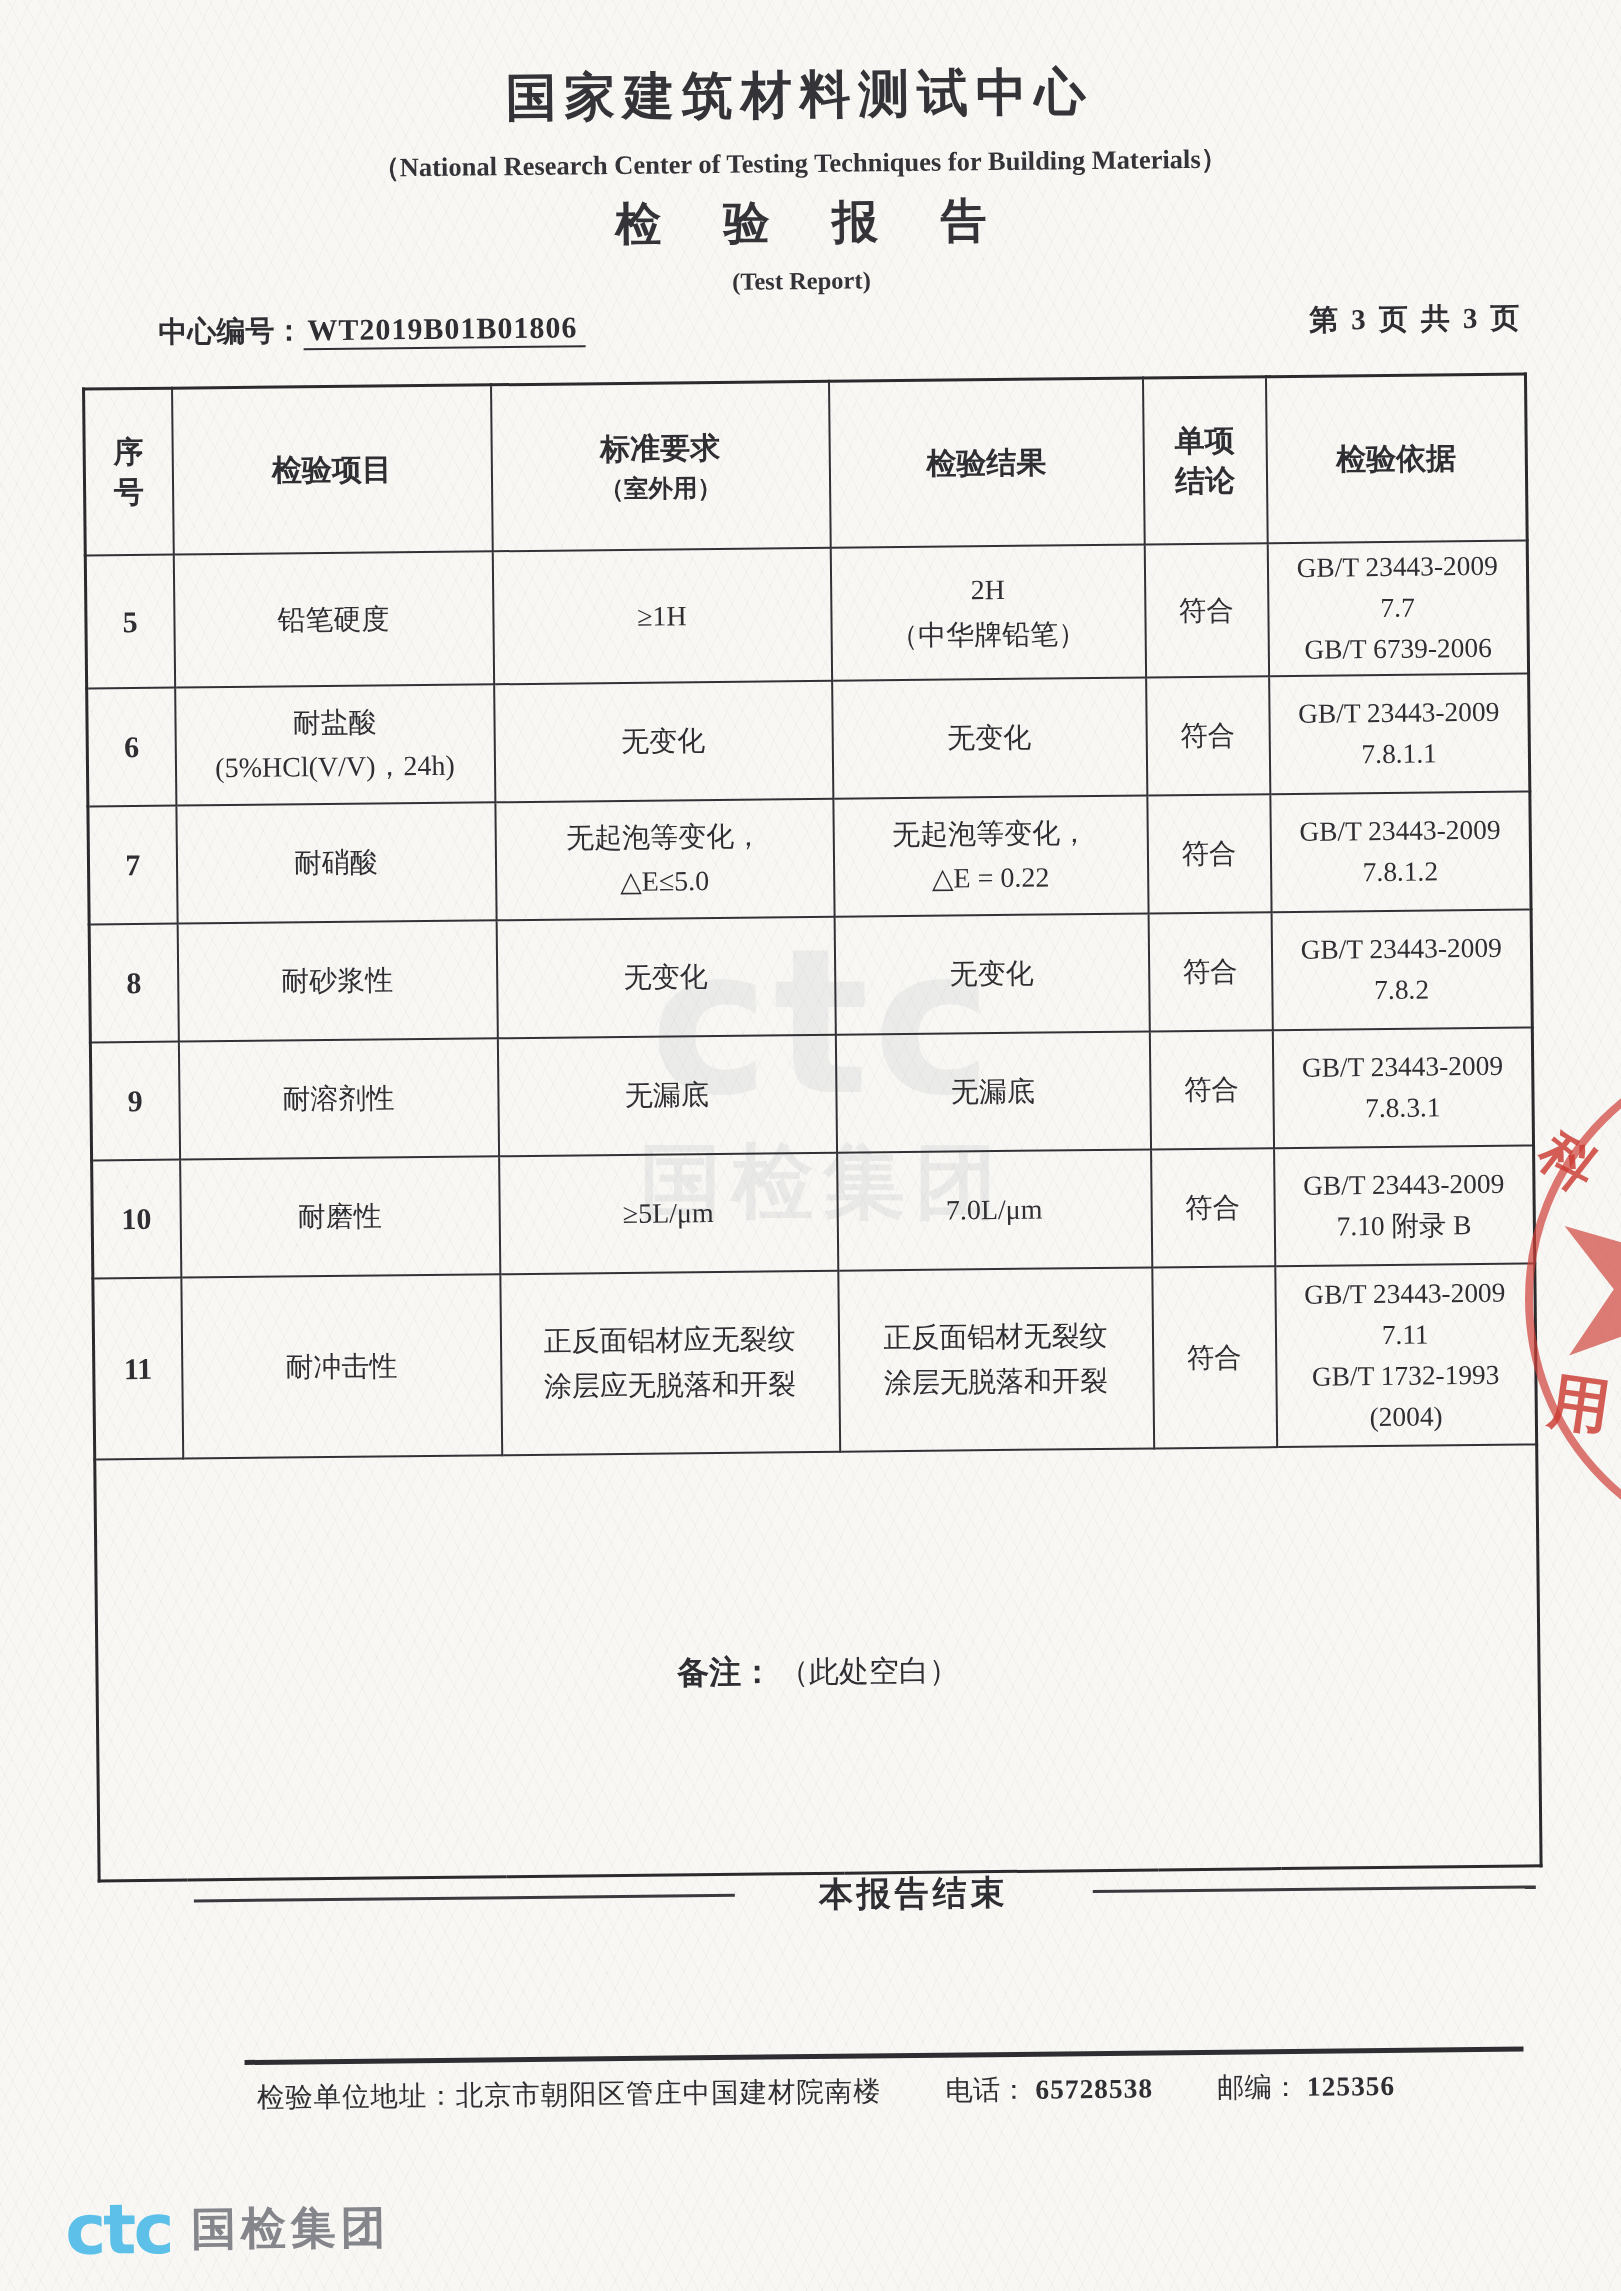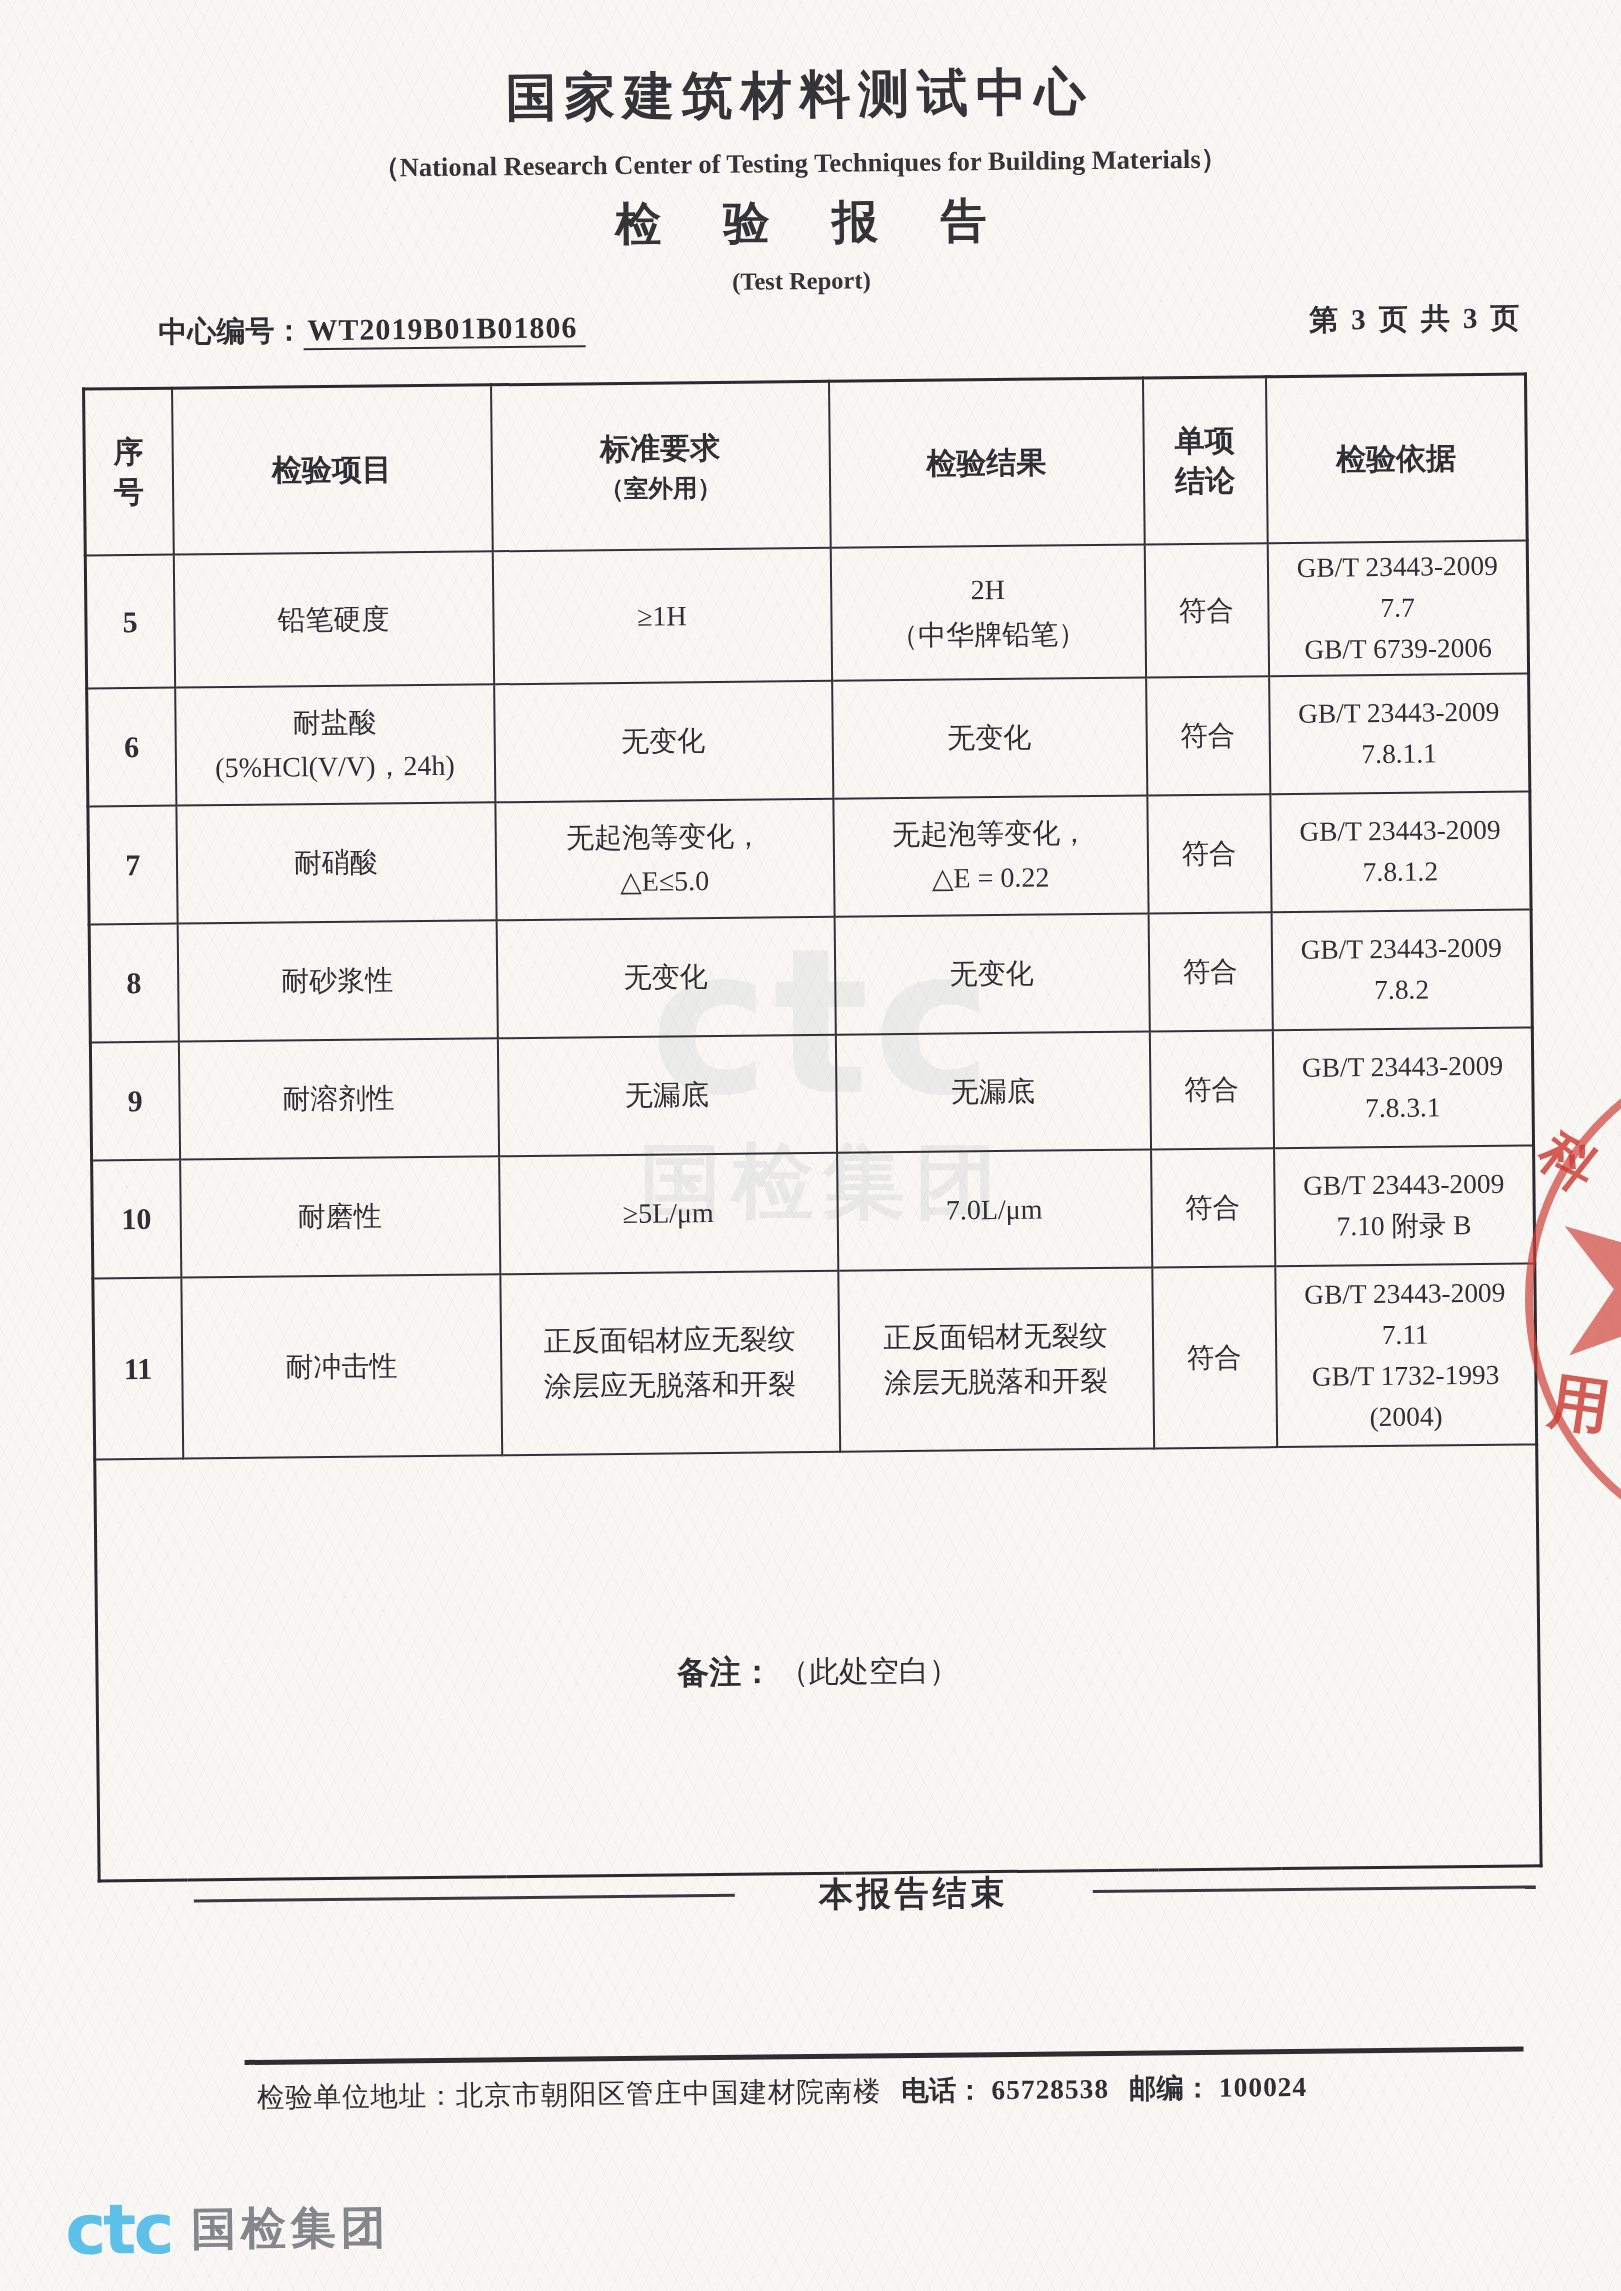--- a/index.html
+++ b/index.html
@@ -54,21 +54,21 @@
     display:flex;align-items:center;}
   .end-line{height:3.9px;background:#3a3a3e;}
   .end-line.l{width:541px;margin-right:84px;}
   .end-line.r{width:443px;margin-left:84px;}
   .end-text{font-size:34px;font-weight:600;letter-spacing:3.9px;white-space:nowrap;}
 
   .footer-line{position:absolute;top:2054px;left:235px;width:1279px;height:4.9px;background:#2e2e32;}
   .footer-text{position:absolute;top:2074px;left:247px;width:1274px;
     display:flex;align-items:baseline;font-size:27.4px;}
   .addr{letter-spacing:1px;}
-  .f-label{margin-left:20px;font-weight:700;text-align:right;}
+  .f-label{margin-left:64px;font-weight:400;text-align:right;}
   .f-num{font-weight:bold;margin-left:7.8px;letter-spacing:1px;}
 
   .logo{position:absolute;top:2188px;left:54px;display:flex;align-items:center;}
   .logo-ctc{font-family:"DejaVu Sans","Liberation Sans",sans-serif;
     font-size:69px;font-weight:bold;color:#5cc0e8;letter-spacing:-2.9px;line-height:1;}
   .logo-name{font-size:45px;font-weight:bold;color:#85868b;letter-spacing:4.9px;margin-left:19.6px;}
 
   .watermark{position:absolute;top:917px;left:578px;width:490px;text-align:center;
     pointer-events:none;}
   .wm-ctc{font-family:"DejaVu Sans","Liberation Sans",sans-serif;
@@ -216,21 +216,21 @@
       <div class="end-text">本报告结束</div>
       <div class="end-line r"></div>
     </div>
 
     <div class="footer-line"></div>
     <div class="footer-text">
       <span class="addr">检验单位地址：北京市朝阳区管庄中国建材院南楼</span>
       <span class="f-label">电话：</span>
       <span class="f-num">65728538</span>
       <span class="f-label">邮编：</span>
-      <span class="f-num">100024</span>
+      <span class="f-num">125356</span>
     </div>
 
     <div class="logo">
       <span class="logo-ctc">ctc</span>
       <span class="logo-name">国检集团</span>
     </div>
 
   </div>
 
   <div class="stamp-circle"></div>

